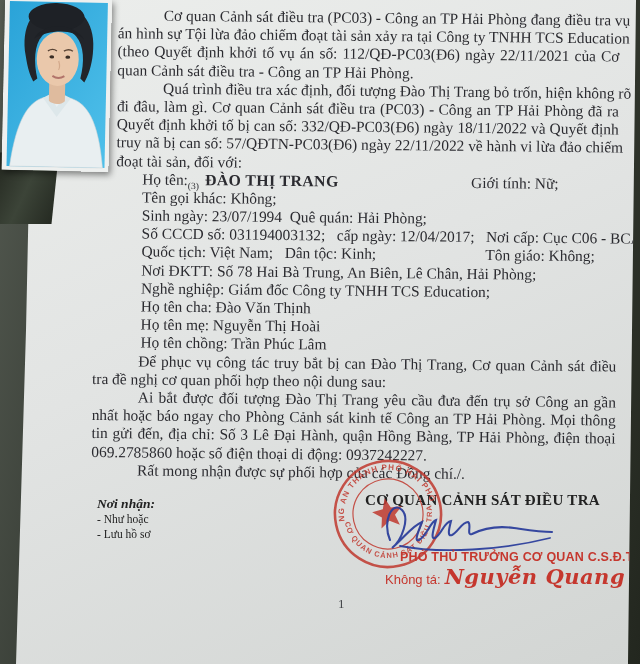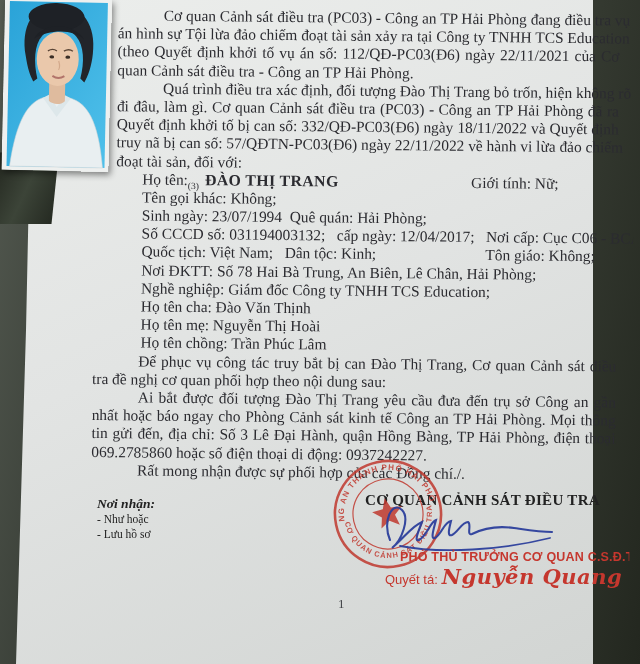--- a/index.html
+++ b/index.html
@@ -2,21 +2,21 @@
 <html><head>
 <meta charset="utf-8">
 <style>
   html,body{margin:0;padding:0;}
   body{
     width:640px;height:664px;overflow:hidden;position:relative;
     background:linear-gradient(100deg,#555b52 0%,#2e332c 28%,#464c42 58%,#23271f 100%);
     font-family:"Liberation Serif",serif;
   }
   .paper{
-    position:absolute;left:0;top:0;width:593px;height:664px;
+    position:absolute;left:0;top:0;width:640px;height:664px;
     background:linear-gradient(155deg,#eceeec 0%,#e2e4e3 45%,#d2d5d3 100%);
     clip-path:polygon(33px 0px,636px 0px,628px 664px,16px 664px,26px 330px);
     text-decoration:underline;
   }
   .page-text{
     position:absolute;left:96px;top:6px;width:524px;
     font-size:15.4px;line-height:18.2px;color:#2b2b30;
     transform:rotate(0.6deg);transform-origin:0 0;
   }
   .ln{height:18.2px;overflow:visible;white-space:nowrap;}
@@ -118,21 +118,21 @@
     </text>
   </svg>
 
   <svg class="signature" width="195" height="70" viewBox="0 0 195 70">
     <path d="M18,52 C10,34 20,12 30,22 C38,30 30,52 20,60 C32,50 40,38 50,34 C46,44 42,54 47,52 C55,48 58,34 64,32 C62,40 58,52 63,50 C70,46 72,34 79,33 C77,41 75,49 80,47 C86,44 90,34 96,34 C100,36 94,48 100,46 C112,40 128,38 142,40 C156,42 168,44 180,44" fill="none" stroke="#2c3f9c" stroke-width="2.1" stroke-linecap="round" opacity="0.95"></path>
     <path d="M28,58 C70,66 130,62 178,50" fill="none" stroke="#2c3f9c" stroke-width="1.8" stroke-linecap="round" opacity="0.95"></path>
   </svg>
 
   <div class="position-line">PHÓ THỦ TRƯỞNG CƠ QUAN C.S.Đ.T</div>
   <div class="rank-line">
-    <span class="rank">Quyết tá:</span><span class="signer">Nguyễn Quang Đông</span>
+    <span class="rank">Không tá:</span><span class="signer">Nguyễn Quang Đông</span>
   </div>
 
   <div class="page-num">1</div>
 </div>
 
 <div class="dark-patch"></div>
 
 <svg class="photo" width="107" height="172" viewBox="0 0 107 172">
   <defs>
     <linearGradient id="pbg" x1="0" y1="0" x2="1" y2="1">

